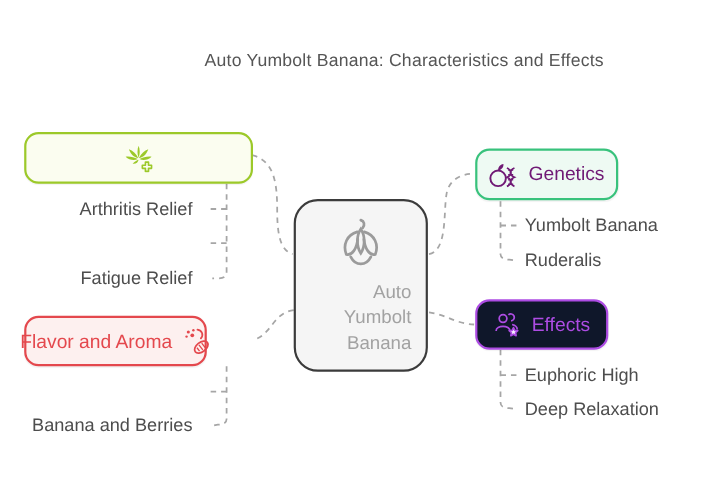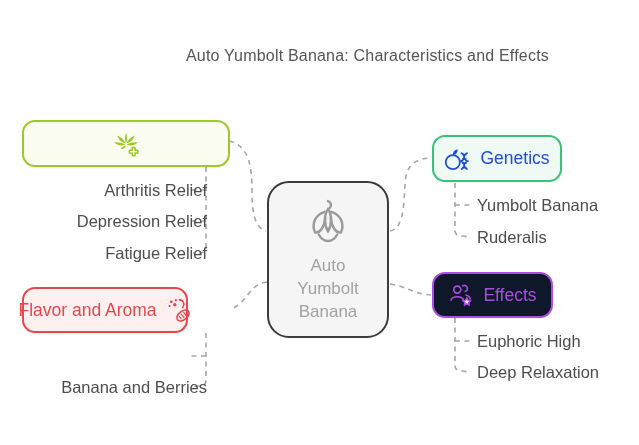--- a/index.html
+++ b/index.html
@@ -17,24 +17,24 @@
        justify-content:center;gap:9px;font-size:17.5px;box-sizing:border-box;
        box-shadow:0 1px 1px rgba(0,0,0,0.05);white-space:nowrap;}
   #box-therapeutic{left:22px;top:120px;width:208px;height:47px;}
   #box-flavor{left:22px;top:287px;width:166px;height:46px;}
   #box-genetics{left:432px;top:135px;width:130px;height:47px;}
   #box-effects{left:432px;top:272px;width:121px;height:46px;}
   .box .ic{display:flex;align-items:center;}
   .center-node{position:absolute;left:267px;top:181px;width:122px;height:157px;box-sizing:border-box;
        background:var(--center-bg);border:2px solid var(--center-border);border-radius:22px;
        display:flex;flex-direction:column;align-items:center;justify-content:center;}
-  .center-label{width:92px;text-align:center;font-size:17px;line-height:23px;
+  .center-label{width:92px;text-align:right;font-size:17px;line-height:23px;
        color:var(--center-text);margin-top:5px;}
   .item{position:absolute;font-size:16.5px;line-height:19px;color:var(--item-text);white-space:nowrap;}
-  .item-left{right:432px;text-align:right;}
+  .item-left{right:464px;text-align:right;}
   .item-right{left:477px;text-align:left;}
   #item-arthritis{top:181px;} #item-depression{top:212px;} #item-fatigue{top:244px;}
   #item-sweet{top:347px;} #item-bananaberries{top:378px;}
   #item-yumbolt{top:196px;} #item-ruderalis{top:228px;}
   #item-euphoric{top:332px;} #item-deep{top:363px;}
 </style>
 </head>
 <body>
 
 <div class="stage">
@@ -85,21 +85,21 @@
         </g>
         <path d="M13.5 2.6 C17.8 3.4 19.3 7.4 16.6 10.6" fill="none" stroke="currentColor" stroke-width="1.6" stroke-linecap="round"></path>
         <g transform="rotate(-38 17 18.5)" stroke="currentColor" fill="none" stroke-width="1.6">
           <ellipse cx="17" cy="18.5" rx="7" ry="4.3"></ellipse>
           <path d="M13.5 16.6 L13.5 20.4 M16.5 15.6 L16.5 21.4 M19.5 15.9 L19.5 21.1" stroke-width="1.2"></path>
         </g>
       </svg>
     </span>
   </div>
 
-  <div class="box" id="box-genetics" style="border-color: rgb(56, 194, 124); color: #1d4ed8; background: rgb(238, 250, 243);">
+  <div class="box" id="box-genetics" style="border-color: rgb(56, 194, 124); color: #701a75; background: rgb(238, 250, 243);">
     <span class="ic">
       <svg width="27" height="27" viewBox="0 0 26 26">
         <circle cx="8.5" cy="16.5" r="6.8" fill="none" stroke="currentColor" stroke-width="1.7"></circle>
         <path d="M8.5 9.7 C8.3 6.9 10 4.6 13.2 4 C13.3 7 11.5 9.2 8.5 9.7 Z" fill="currentColor"></path>
         <path d="M16.2 7.5 C20.8 9.5 20.8 13.5 16.2 15.5 C20.8 17.5 20.8 21.5 16.2 23.5" fill="none" stroke="currentColor" stroke-width="1.5"></path>
         <path d="M22.8 7.5 C18.2 9.5 18.2 13.5 22.8 15.5 C18.2 17.5 18.2 21.5 22.8 23.5" fill="none" stroke="currentColor" stroke-width="1.5"></path>
         <path d="M17.3 9.3 H21.7 M17.3 13.3 H21.7 M17.3 17.7 H21.7 M17.3 21.7 H21.7" stroke="currentColor" stroke-width="1.3"></path>
       </svg>
     </span>
     <span>Genetics</span>
@@ -127,21 +127,20 @@
           <path d="M23 13.5 C14.5 16 10.5 24 13.8 32.5 C18.6 33.8 22.6 27.5 23.4 19.5"></path>
           <path d="M29 13.5 C37.5 16 41.5 24 38.2 32.5 C33.4 33.8 29.4 27.5 28.6 19.5"></path>
           <path d="M17.5 34.5 C19.5 38.5 22.5 40.5 26 40.5 C29.5 40.5 32.5 38.5 34.5 34.5"></path>
         </g>
       </svg>
     </span>
     <div class="center-label">Auto Yumbolt Banana</div>
   </div>
 
   <div class="item item-left" id="item-arthritis">Arthritis Relief</div>
-  <div class="item item-left" id="item-depression">Depression Relief</div>
   <div class="item item-left" id="item-fatigue">Fatigue Relief</div>
   <div class="item item-left" id="item-bananaberries">Banana and Berries</div>
   <div class="item item-right" id="item-yumbolt">Yumbolt Banana</div>
   <div class="item item-right" id="item-ruderalis">Ruderalis</div>
   <div class="item item-right" id="item-euphoric">Euphoric High</div>
   <div class="item item-right" id="item-deep">Deep Relaxation</div>
 
 </div>
 
 </body></html>

